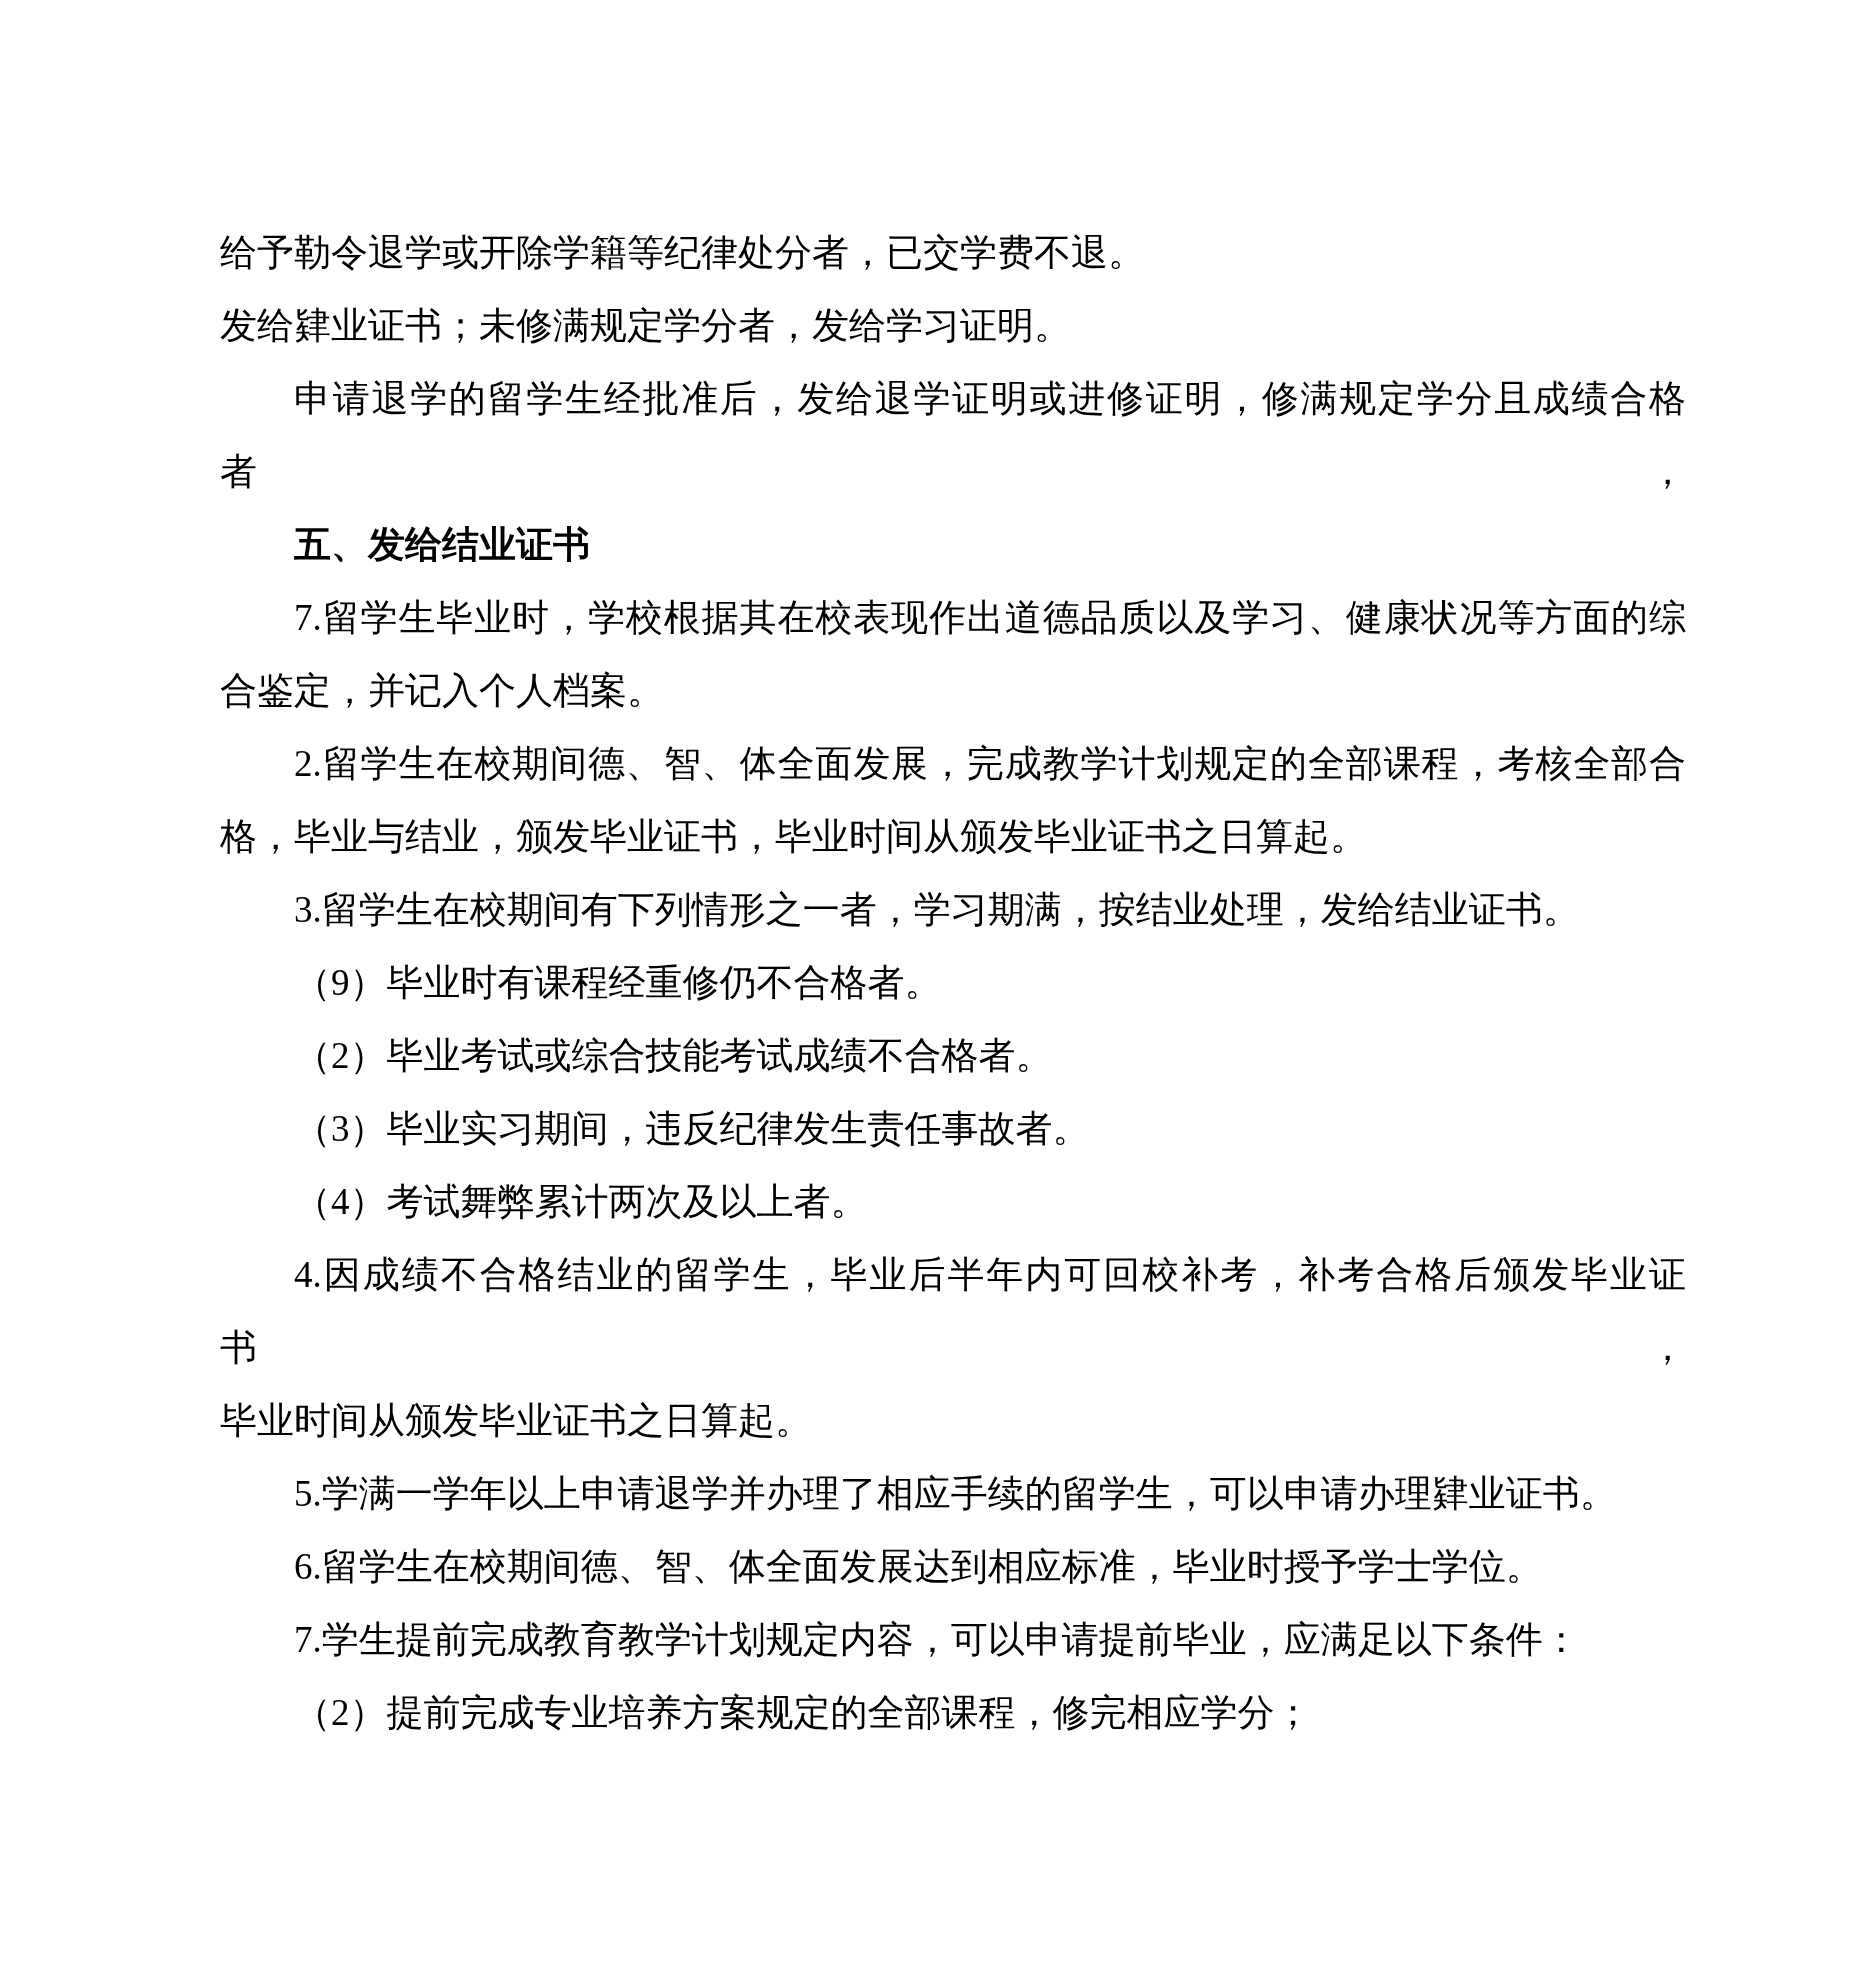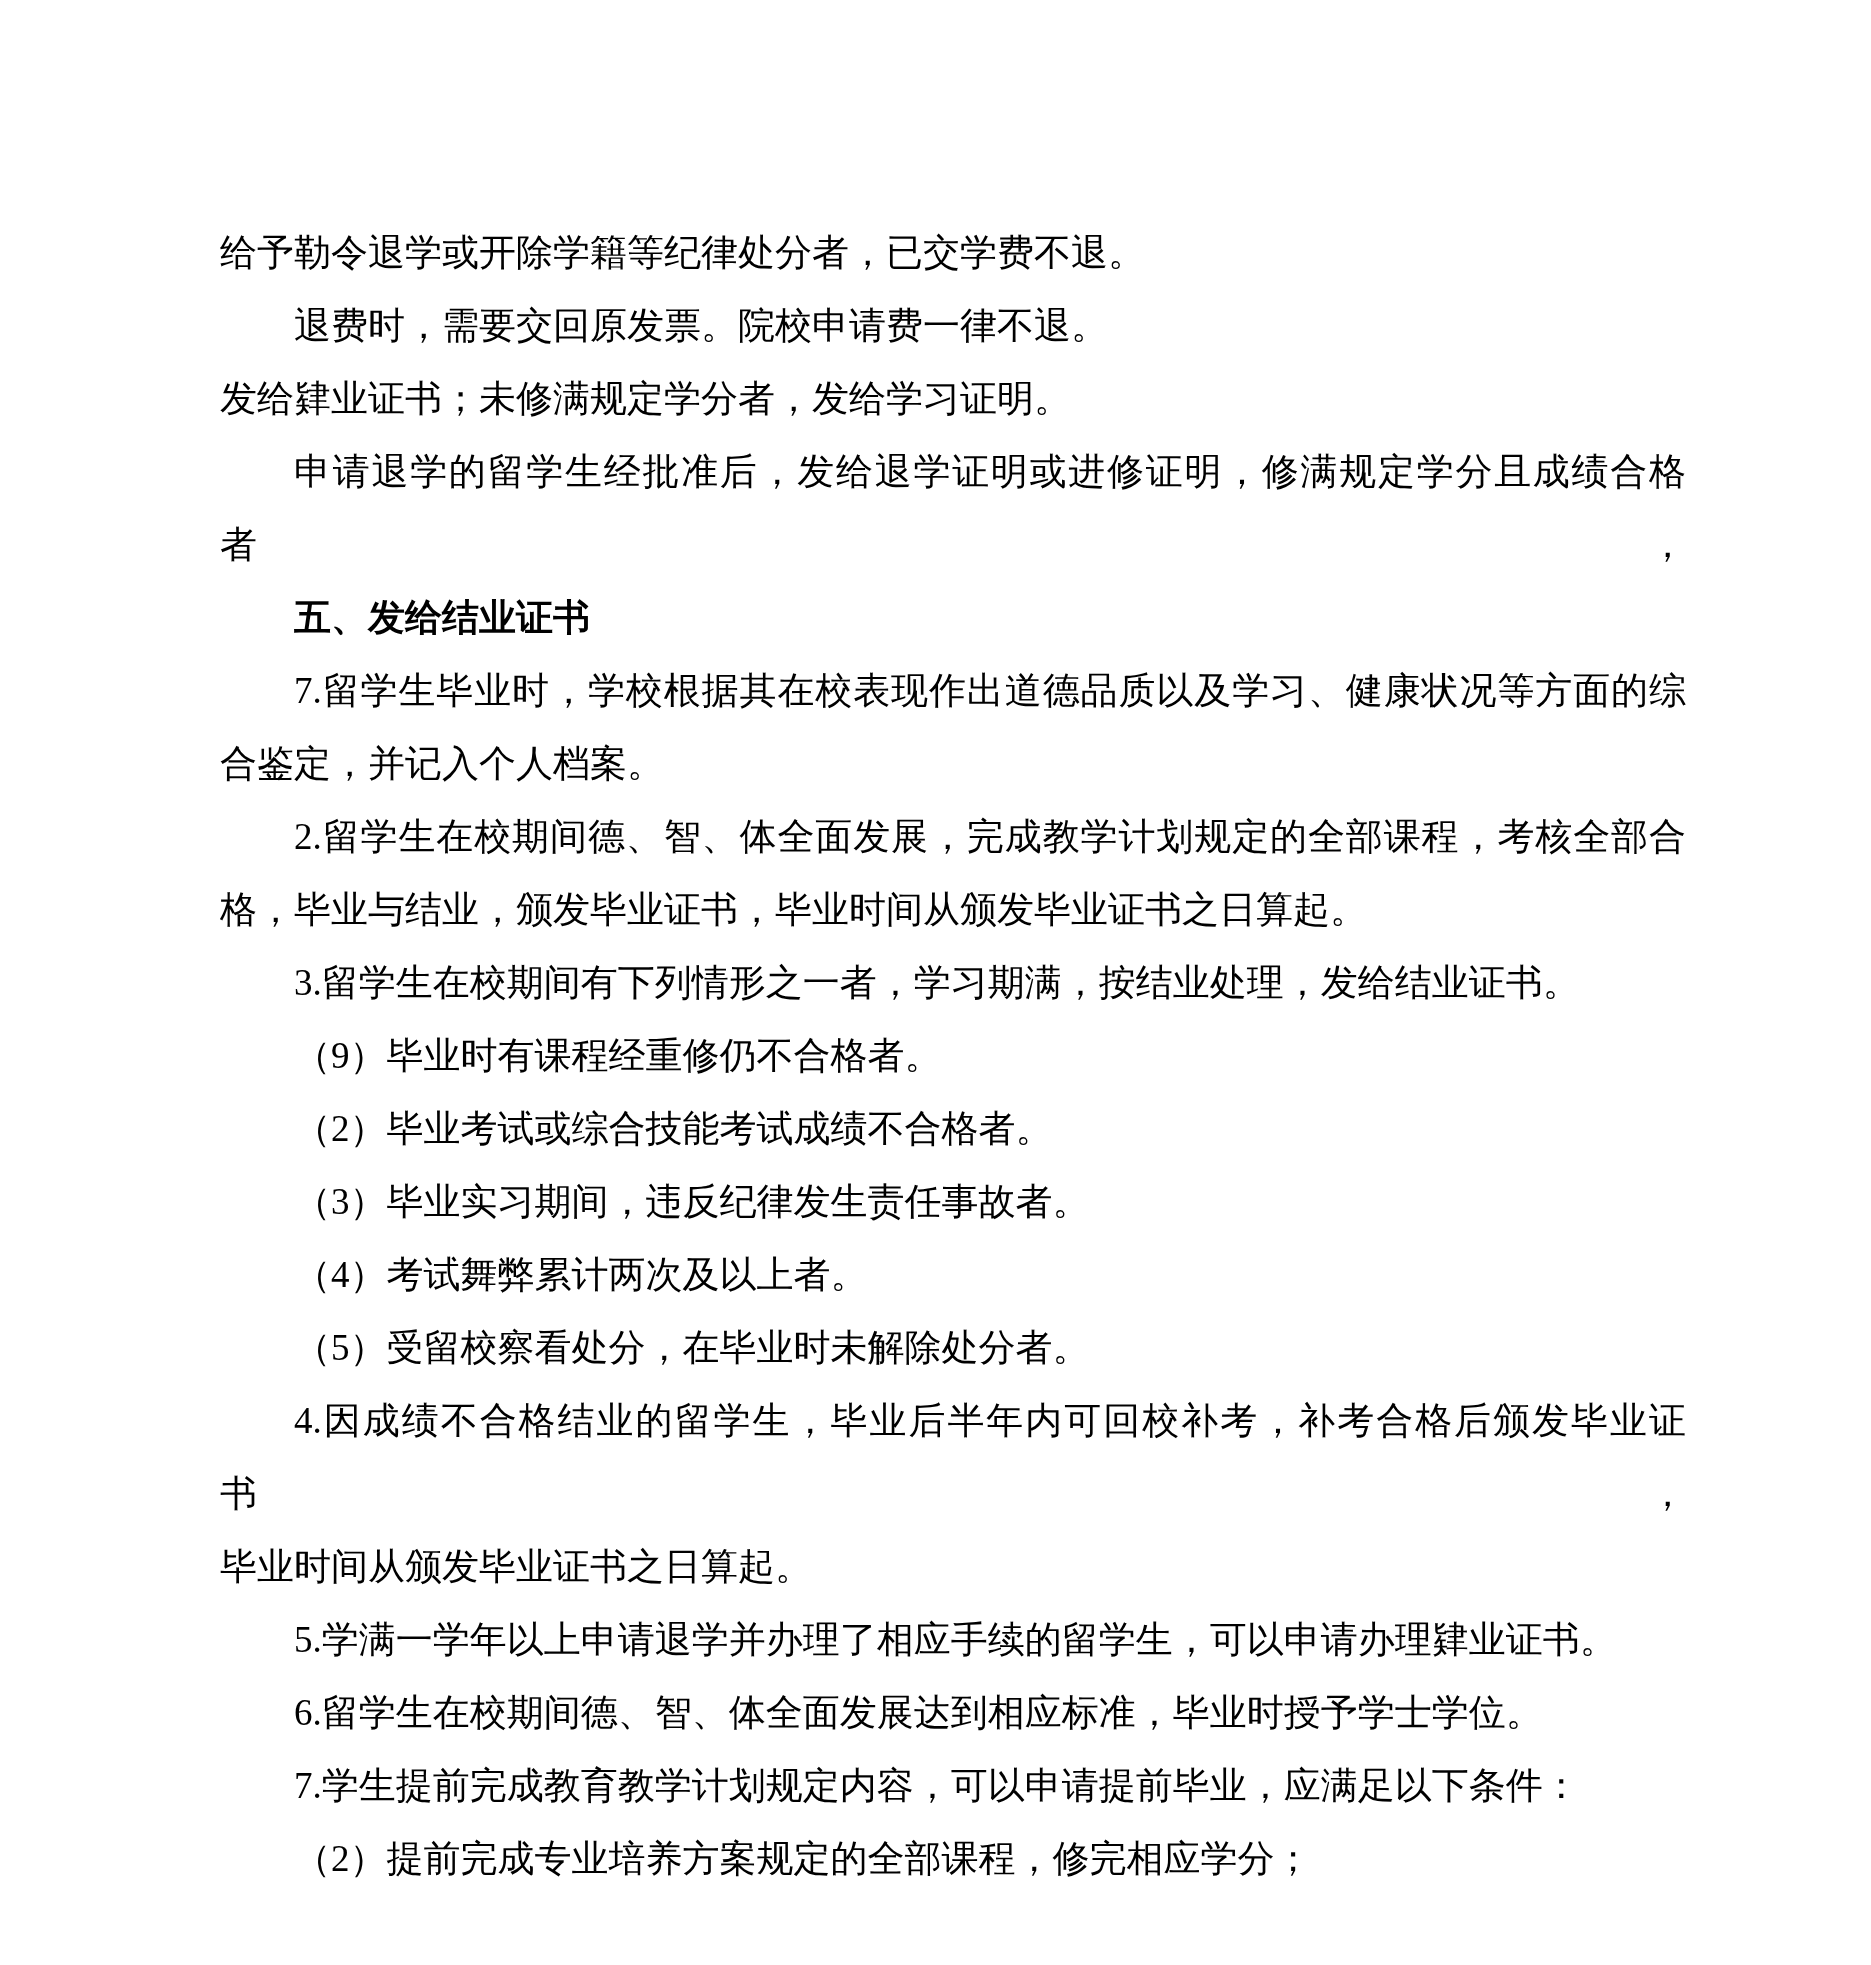--- a/index.html
+++ b/index.html
@@ -25,34 +25,32 @@
   .indent { text-indent: 2em; }
   .bold { font-weight: 700; }
   .flush { text-align: justify; text-align-last: justify; }
 </style>
 </head>
 <body style="background: rgb(255, 255, 255);">
 
 <div class="page">
   <div class="doc" id="doc" style="color: rgb(0, 0, 0);">
       <div class="line">给予勒令退学或开除学籍等纪律处分者，已交学费不退。</div>
-      <div class="line indent">退费时，需要交回原发票。院校申请费一律不退。</div>
       <div class="line">发给肄业证书；未修满规定学分者，发给学习证明。</div>
       <div class="line indent flush">申请退学的留学生经批准后，发给退学证明或进修证明，修满规定学分且成绩合格者，</div>
       <div class="line indent bold">五、发给结业证书</div>
       <div class="line indent flush">7.留学生毕业时，学校根据其在校表现作出道德品质以及学习、健康状况等方面的综</div>
       <div class="line">合鉴定，并记入个人档案。</div>
       <div class="line indent flush">2.留学生在校期间德、智、体全面发展，完成教学计划规定的全部课程，考核全部合</div>
       <div class="line">格，毕业与结业，颁发毕业证书，毕业时间从颁发毕业证书之日算起。</div>
       <div class="line indent">3.留学生在校期间有下列情形之一者，学习期满，按结业处理，发给结业证书。</div>
       <div class="line indent">（9）毕业时有课程经重修仍不合格者。</div>
       <div class="line indent">（2）毕业考试或综合技能考试成绩不合格者。</div>
       <div class="line indent">（3）毕业实习期间，违反纪律发生责任事故者。</div>
       <div class="line indent">（4）考试舞弊累计两次及以上者。</div>
-      <div class="line indent">（5）受留校察看处分，在毕业时未解除处分者。</div>
       <div class="line indent flush">4.因成绩不合格结业的留学生，毕业后半年内可回校补考，补考合格后颁发毕业证书，</div>
       <div class="line">毕业时间从颁发毕业证书之日算起。</div>
       <div class="line indent">5.学满一学年以上申请退学并办理了相应手续的留学生，可以申请办理肄业证书。</div>
       <div class="line indent">6.留学生在校期间德、智、体全面发展达到相应标准，毕业时授予学士学位。</div>
       <div class="line indent">7.学生提前完成教育教学计划规定内容，可以申请提前毕业，应满足以下条件：</div>
       <div class="line indent">（2）提前完成专业培养方案规定的全部课程，修完相应学分；</div>
     </div>
 </div>
 
 

